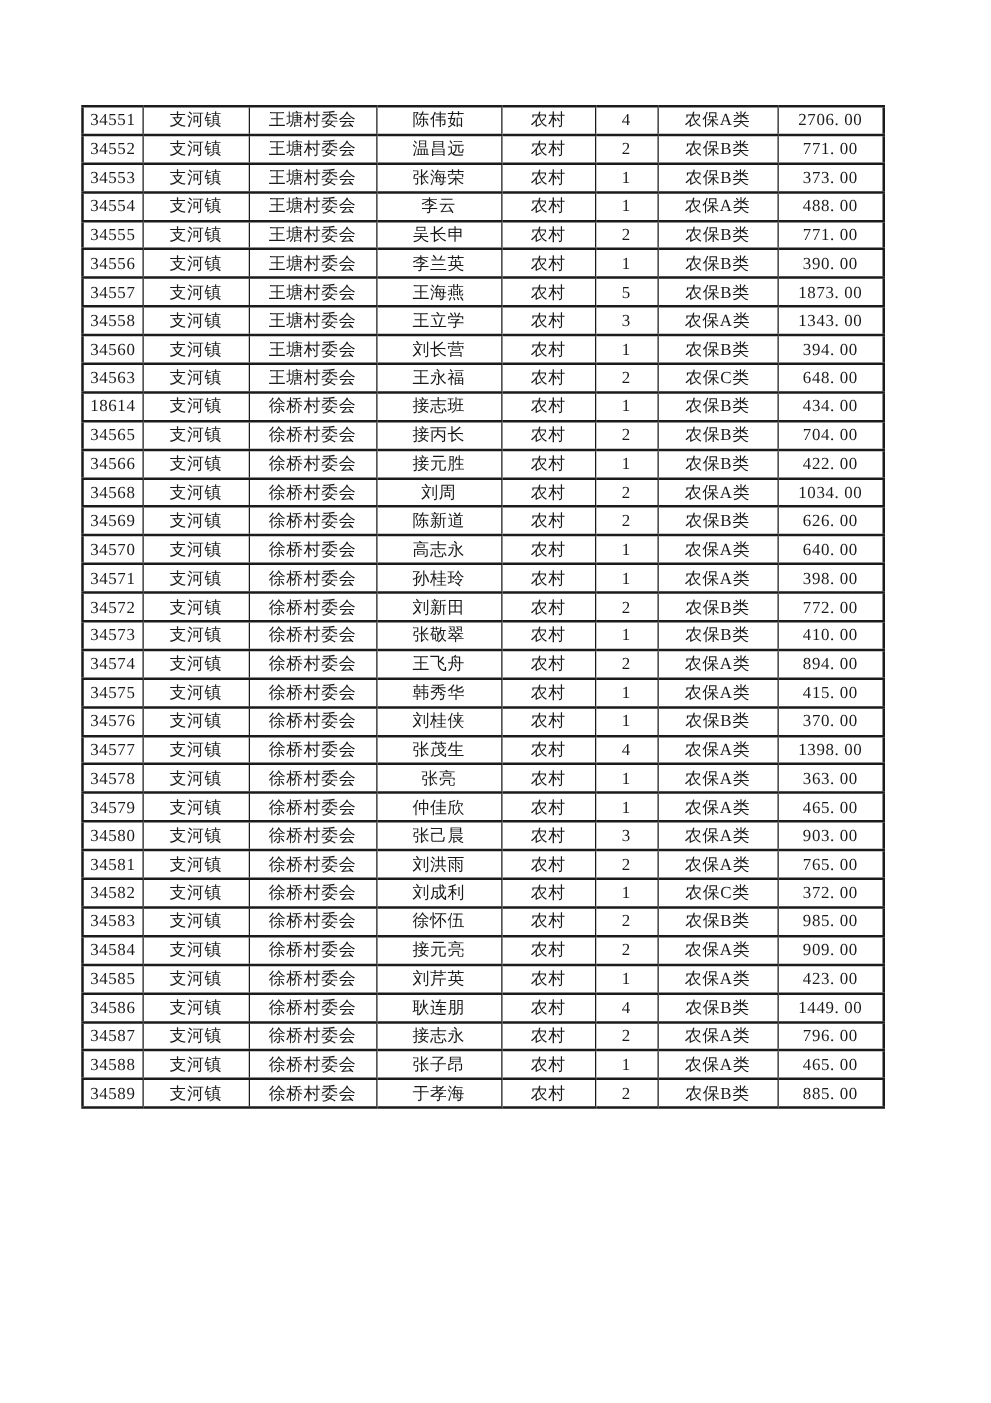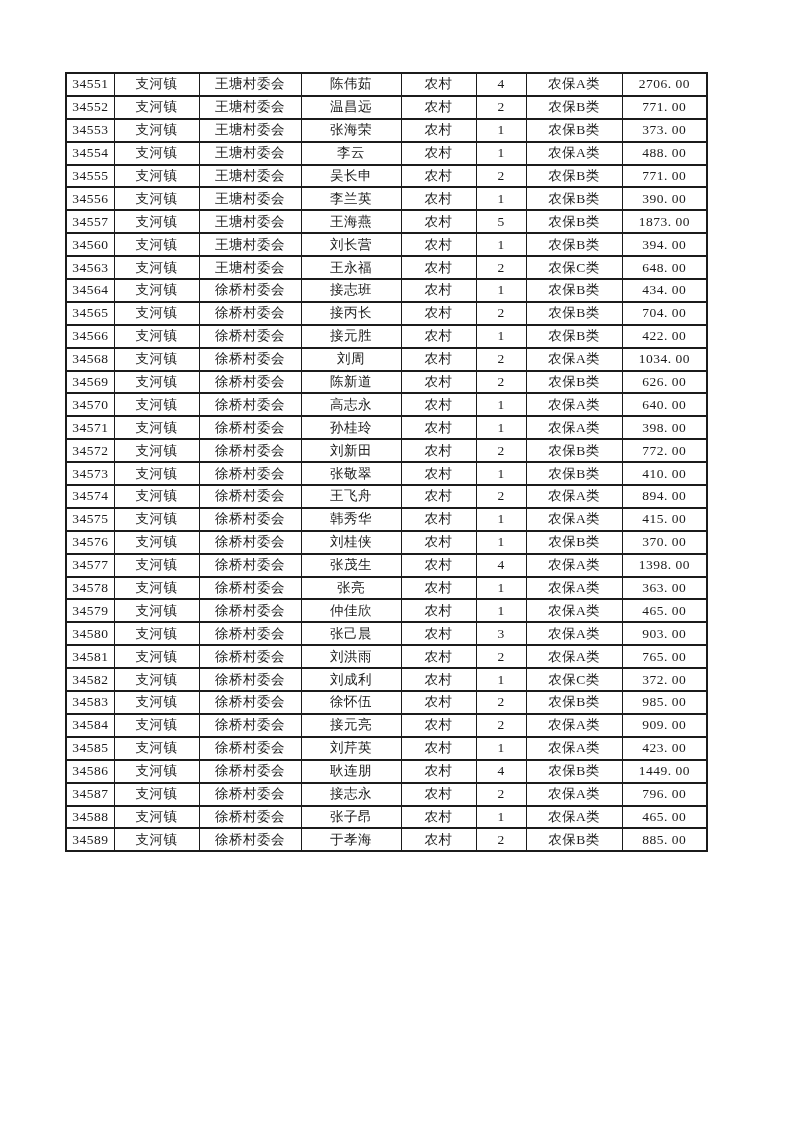--- a/index.html
+++ b/index.html
@@ -12,21 +12,21 @@
     width: 793px;
     height: 1122px;
     background: #ffffff;
     margin: 0 auto;
     overflow: hidden;
     font-family: "Liberation Serif", "DejaVu Serif", serif;
   }
   table.data-table {
     position: absolute;
     left: 65px;
-    top: 72px;
+    top: 84px;
     width: 641px;
     border-collapse: collapse;
     table-layout: fixed;
     border: 2px solid #1b1b1b;
   }
   table.data-table td {
     border-left: 1px solid #1b1b1b;
     border-right: 1px solid #1b1b1b;
     border-top: 2px solid #1b1b1b;
     border-bottom: 2px solid #1b1b1b;
@@ -133,41 +133,51 @@
           <td class="col-record_id">34557</td>
           <td class="col-town">支河镇</td>
           <td class="col-village_committee">王塘村委会</td>
           <td class="col-person_name">王海燕</td>
           <td class="col-residence_type">农村</td>
           <td class="col-person_count">5</td>
           <td class="col-insurance_category">农保B类</td>
           <td class="col-amount">1873. 00</td>
         </tr>
         <tr>
+          <td class="col-record_id">34558</td>
+          <td class="col-town">支河镇</td>
+          <td class="col-village_committee">王塘村委会</td>
+          <td class="col-person_name">王立学</td>
+          <td class="col-residence_type">农村</td>
+          <td class="col-person_count">3</td>
+          <td class="col-insurance_category">农保A类</td>
+          <td class="col-amount">1343. 00</td>
+        </tr>
+        <tr>
           <td class="col-record_id">34560</td>
           <td class="col-town">支河镇</td>
           <td class="col-village_committee">王塘村委会</td>
           <td class="col-person_name">刘长营</td>
           <td class="col-residence_type">农村</td>
           <td class="col-person_count">1</td>
           <td class="col-insurance_category">农保B类</td>
           <td class="col-amount">394. 00</td>
         </tr>
         <tr>
           <td class="col-record_id">34563</td>
           <td class="col-town">支河镇</td>
           <td class="col-village_committee">王塘村委会</td>
           <td class="col-person_name">王永福</td>
           <td class="col-residence_type">农村</td>
           <td class="col-person_count">2</td>
           <td class="col-insurance_category">农保C类</td>
           <td class="col-amount">648. 00</td>
         </tr>
         <tr>
-          <td class="col-record_id">34564</td>
+          <td class="col-record_id">18614</td>
           <td class="col-town">支河镇</td>
           <td class="col-village_committee">徐桥村委会</td>
           <td class="col-person_name">接志班</td>
           <td class="col-residence_type">农村</td>
           <td class="col-person_count">1</td>
           <td class="col-insurance_category">农保B类</td>
           <td class="col-amount">434. 00</td>
         </tr>
         <tr>
           <td class="col-record_id">34565</td>

